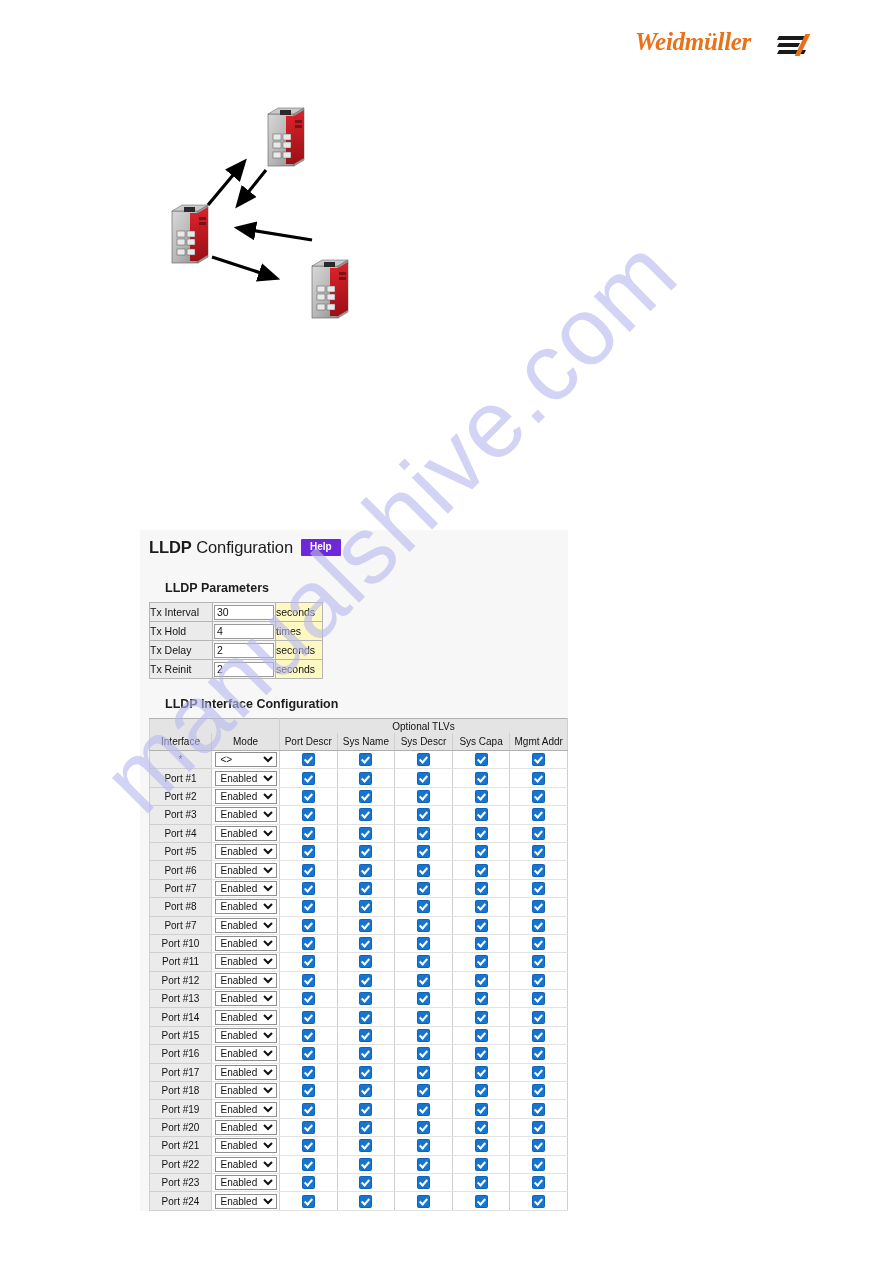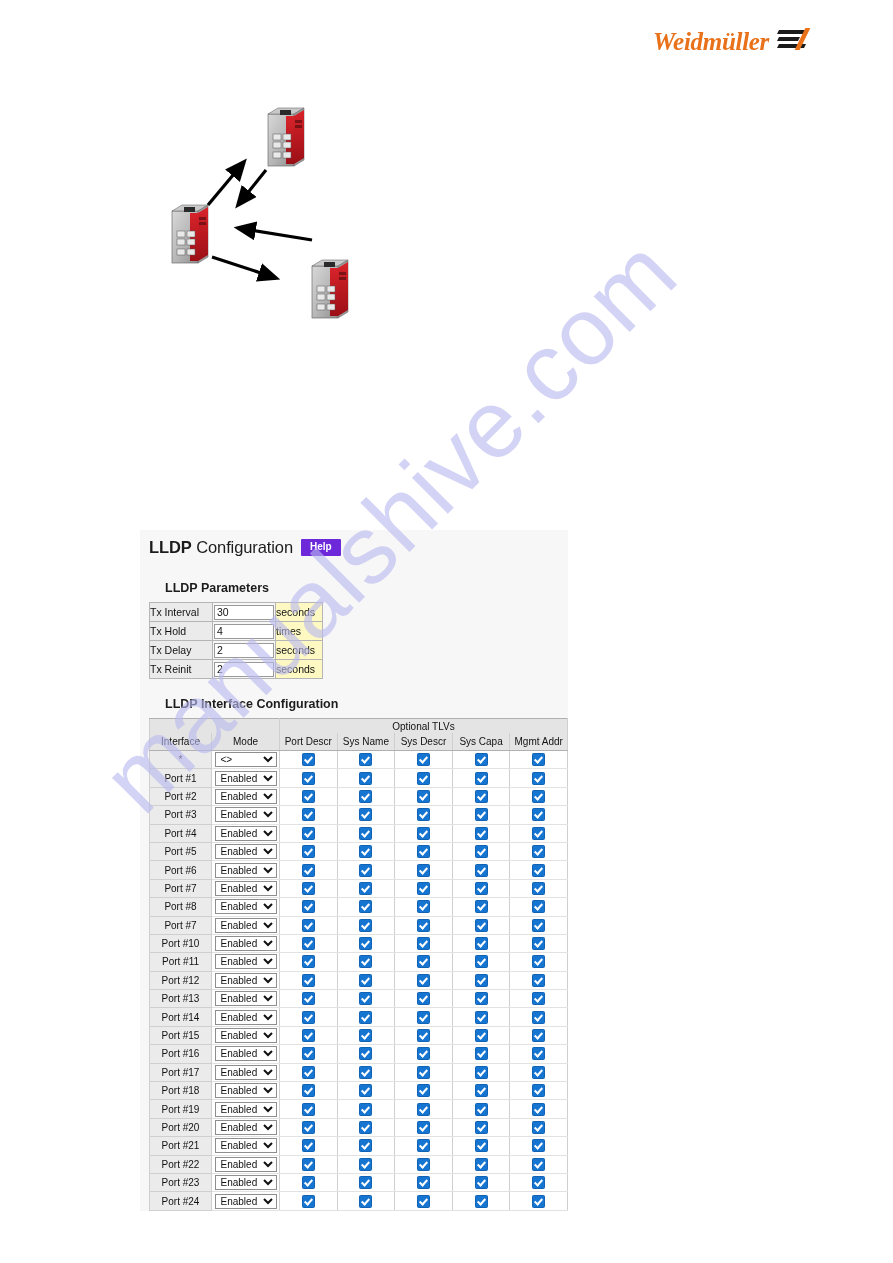--- a/index.html
+++ b/index.html
@@ -15,22 +15,22 @@
     font-family: "Liberation Sans", sans-serif;
     -webkit-font-smoothing: antialiased;
   }
 
   
   .brand {
     position: absolute;
     top: 28px;
     right: 88px;
     display: flex;
-    align-items: flex-start;
-    gap: 9px;
+    align-items: flex-end;
+    gap: 27px;
   }
   .brand-word {
     font-family: "Liberation Serif", serif;
     font-style: italic;
     font-weight: bold;
     font-size: 25px;
     color: #e8711a;
     letter-spacing: -0.3px;
   }
   .brand-mark {

